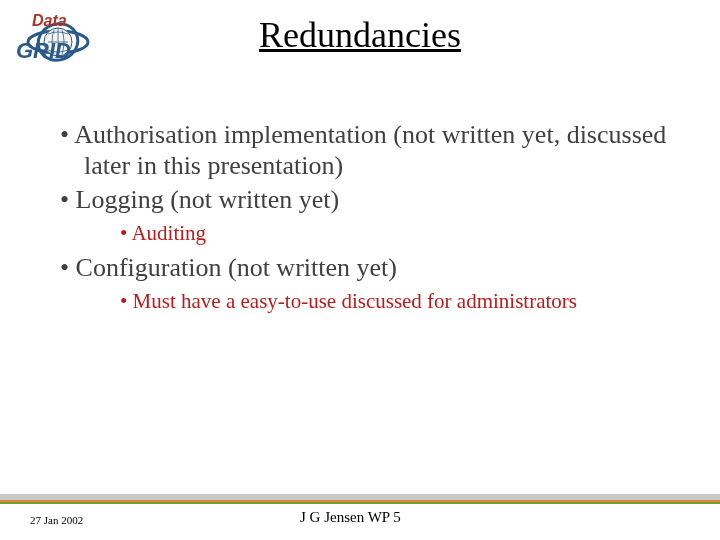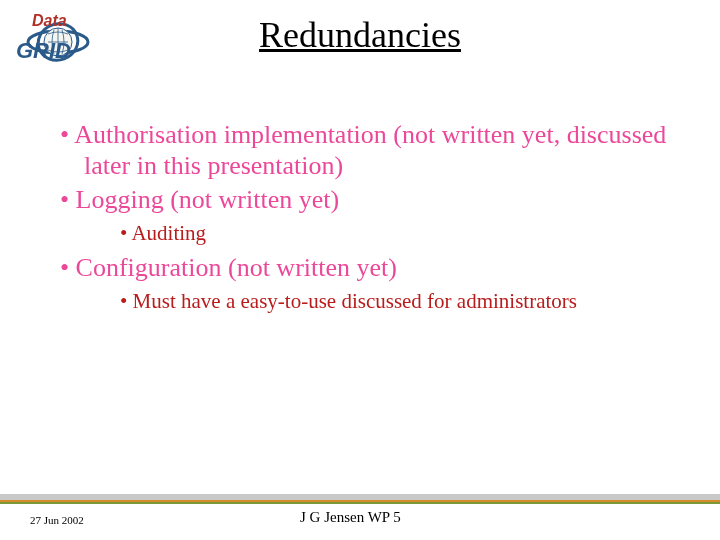--- a/index.html
+++ b/index.html
@@ -31,21 +31,21 @@
   }
   .content {
     position: absolute;
     top: 120px;
     left: 60px;
     right: 40px;
   }
   .bullet-l1 {
     font-size: 26px;
     line-height: 1.18;
-    color: #ec4899;
+    color: #404040;
     margin-bottom: 4px;
     padding-left: 24px;
     text-indent: -24px;
   }
   .bullet-l1::before {
     content: "•  ";
   }
   .bullet-l2 {
     font-size: 21px;
     line-height: 1.3;
@@ -118,14 +118,14 @@
   <div class="bullet-l1">Configuration (not written yet)</div>
   <div class="bullet-l2">Must have a easy-to-use discussed for administrators</div>
 </div>
 
 <div class="footer-band">
   <div class="grey"></div>
   <div class="orange"></div>
   <div class="green"></div>
 </div>
 
-<div class="footer-date">27 Jun 2002</div>
+<div class="footer-date">27 Jan 2002</div>
 <div class="footer-author">J G Jensen WP 5</div>
 
 </body></html>

